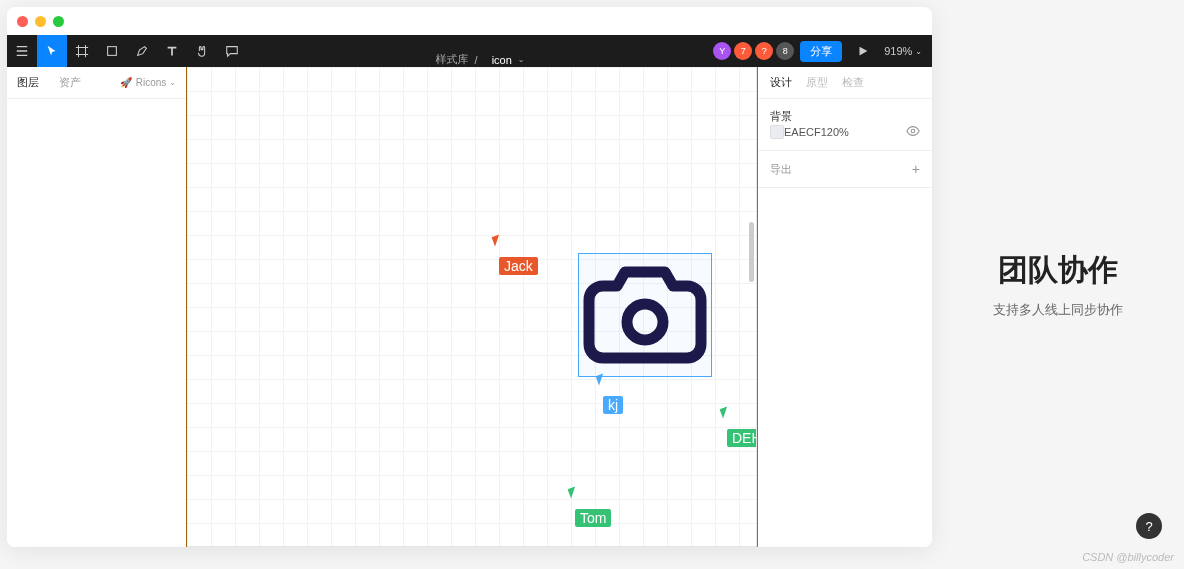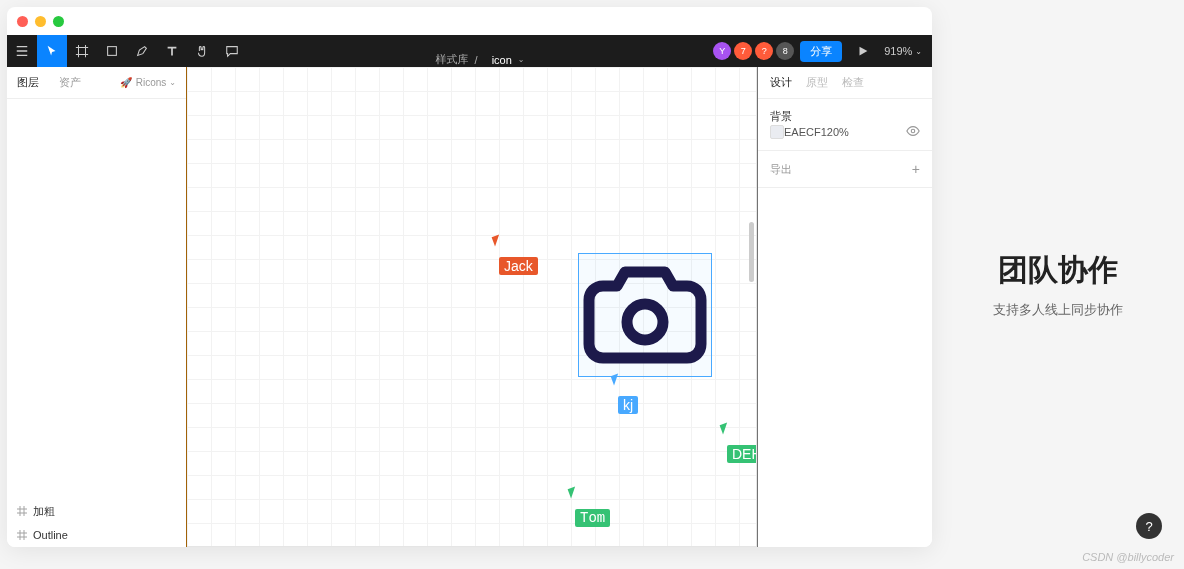--- a/index.html
+++ b/index.html
@@ -138,49 +138,35 @@
       <div class="left-panel">
         <div class="left-tabs">
           <div class="left-tab active">图层</div>
           <div class="left-tab">资产</div>
           <div class="ricons-link">
             <span>🚀</span>
             <span>Ricons</span>
             <span style="font-size:8px">⌄</span>
           </div>
         </div>
-        <div id="layers-slot">
-            <div class="layer-row">
-              <svg viewBox="0 0 10 10" fill="none" stroke="#666" stroke-width="1">
-                <path d="M3 0v10M7 0v10M0 3h10M0 7h10"></path>
-              </svg>
-              <span>加粗</span>
-            </div>
-            <div class="layer-row">
-              <svg viewBox="0 0 10 10" fill="none" stroke="#666" stroke-width="1">
-                <path d="M3 0v10M7 0v10M0 3h10M0 7h10"></path>
-              </svg>
-              <span>Outline</span>
-            </div>
-          </div>
       </div>
 
       <div class="canvas-area">
         <div class="selection-box" style="left:391px;top:186px;width:134px;height:124px"></div>
         <div class="camera-icon" style="left:394px;top:189px">
           <svg viewBox="0 0 128 115" fill="none" stroke="#1d1a4b" stroke-width="11" stroke-linejoin="round">
             <path d="M44 16h40l8 14h14c8 0 14 6 14 14v44c0 8-6 14-14 14H22c-8 0-14-6-14-14V44c0-8 6-14 14-14h14z"></path>
             <circle cx="64" cy="66" r="18"></circle>
           </svg>
         </div>
         <div id="cursors-slot">
             <div class="cursor" style="left: 306px; top: 168px;"><span class="cursor-pointer" style="border-left-color: rgb(232, 87, 42);"></span><br><span class="cursor-label" style="background: rgb(232, 87, 42);">Jack</span></div>
-            <div class="cursor" style="left: 425px; top: 307px;"><span class="cursor-pointer" style="border-left-color: rgb(72, 169, 255);"></span><br><span class="cursor-label" style="background: rgb(72, 169, 255);">kj</span></div>
-            <div class="cursor" style="left: 534px; top: 356px;"><span class="cursor-pointer" style="border-left-color: rgb(53, 194, 116);"></span><br><span class="cursor-label" style="background: rgb(53, 194, 116);">DEH</span></div>
-            <div class="cursor" style="left: 382px; top: 420px;"><span class="cursor-pointer" style="border-left-color: rgb(53, 194, 116);"></span><br><span class="cursor-label" style="background: rgb(53, 194, 116); font-family: Liberation Mono, monospace;">Tom</span></div>
+            <div class="cursor" style="left: 410px; top: 307px;"><span class="cursor-pointer" style="border-left-color: rgb(72, 169, 255);"></span><br><span class="cursor-label" style="background: rgb(72, 169, 255);">kj</span></div>
+            <div class="cursor" style="left: 534px; top: 340px;"><span class="cursor-pointer" style="border-left-color: rgb(53, 194, 116);"></span><br><span class="cursor-label" style="background: rgb(53, 194, 116);">DEH</span></div>
+            <div class="cursor" style="left: 382px; top: 420px;"><span class="cursor-pointer" style="border-left-color: rgb(53, 194, 116);"></span><br><span class="cursor-label" style="background: rgb(53, 194, 116);">Tom</span></div>
           </div>
         <div class="scroll-hint"></div>
         <div class="canvas-edge"></div>
       </div>
 
       <div class="right-panel">
         <div class="right-tabs">
           <div class="right-tab active">设计</div>
           <div class="right-tab">原型</div>
           <div class="right-tab">检查</div>

